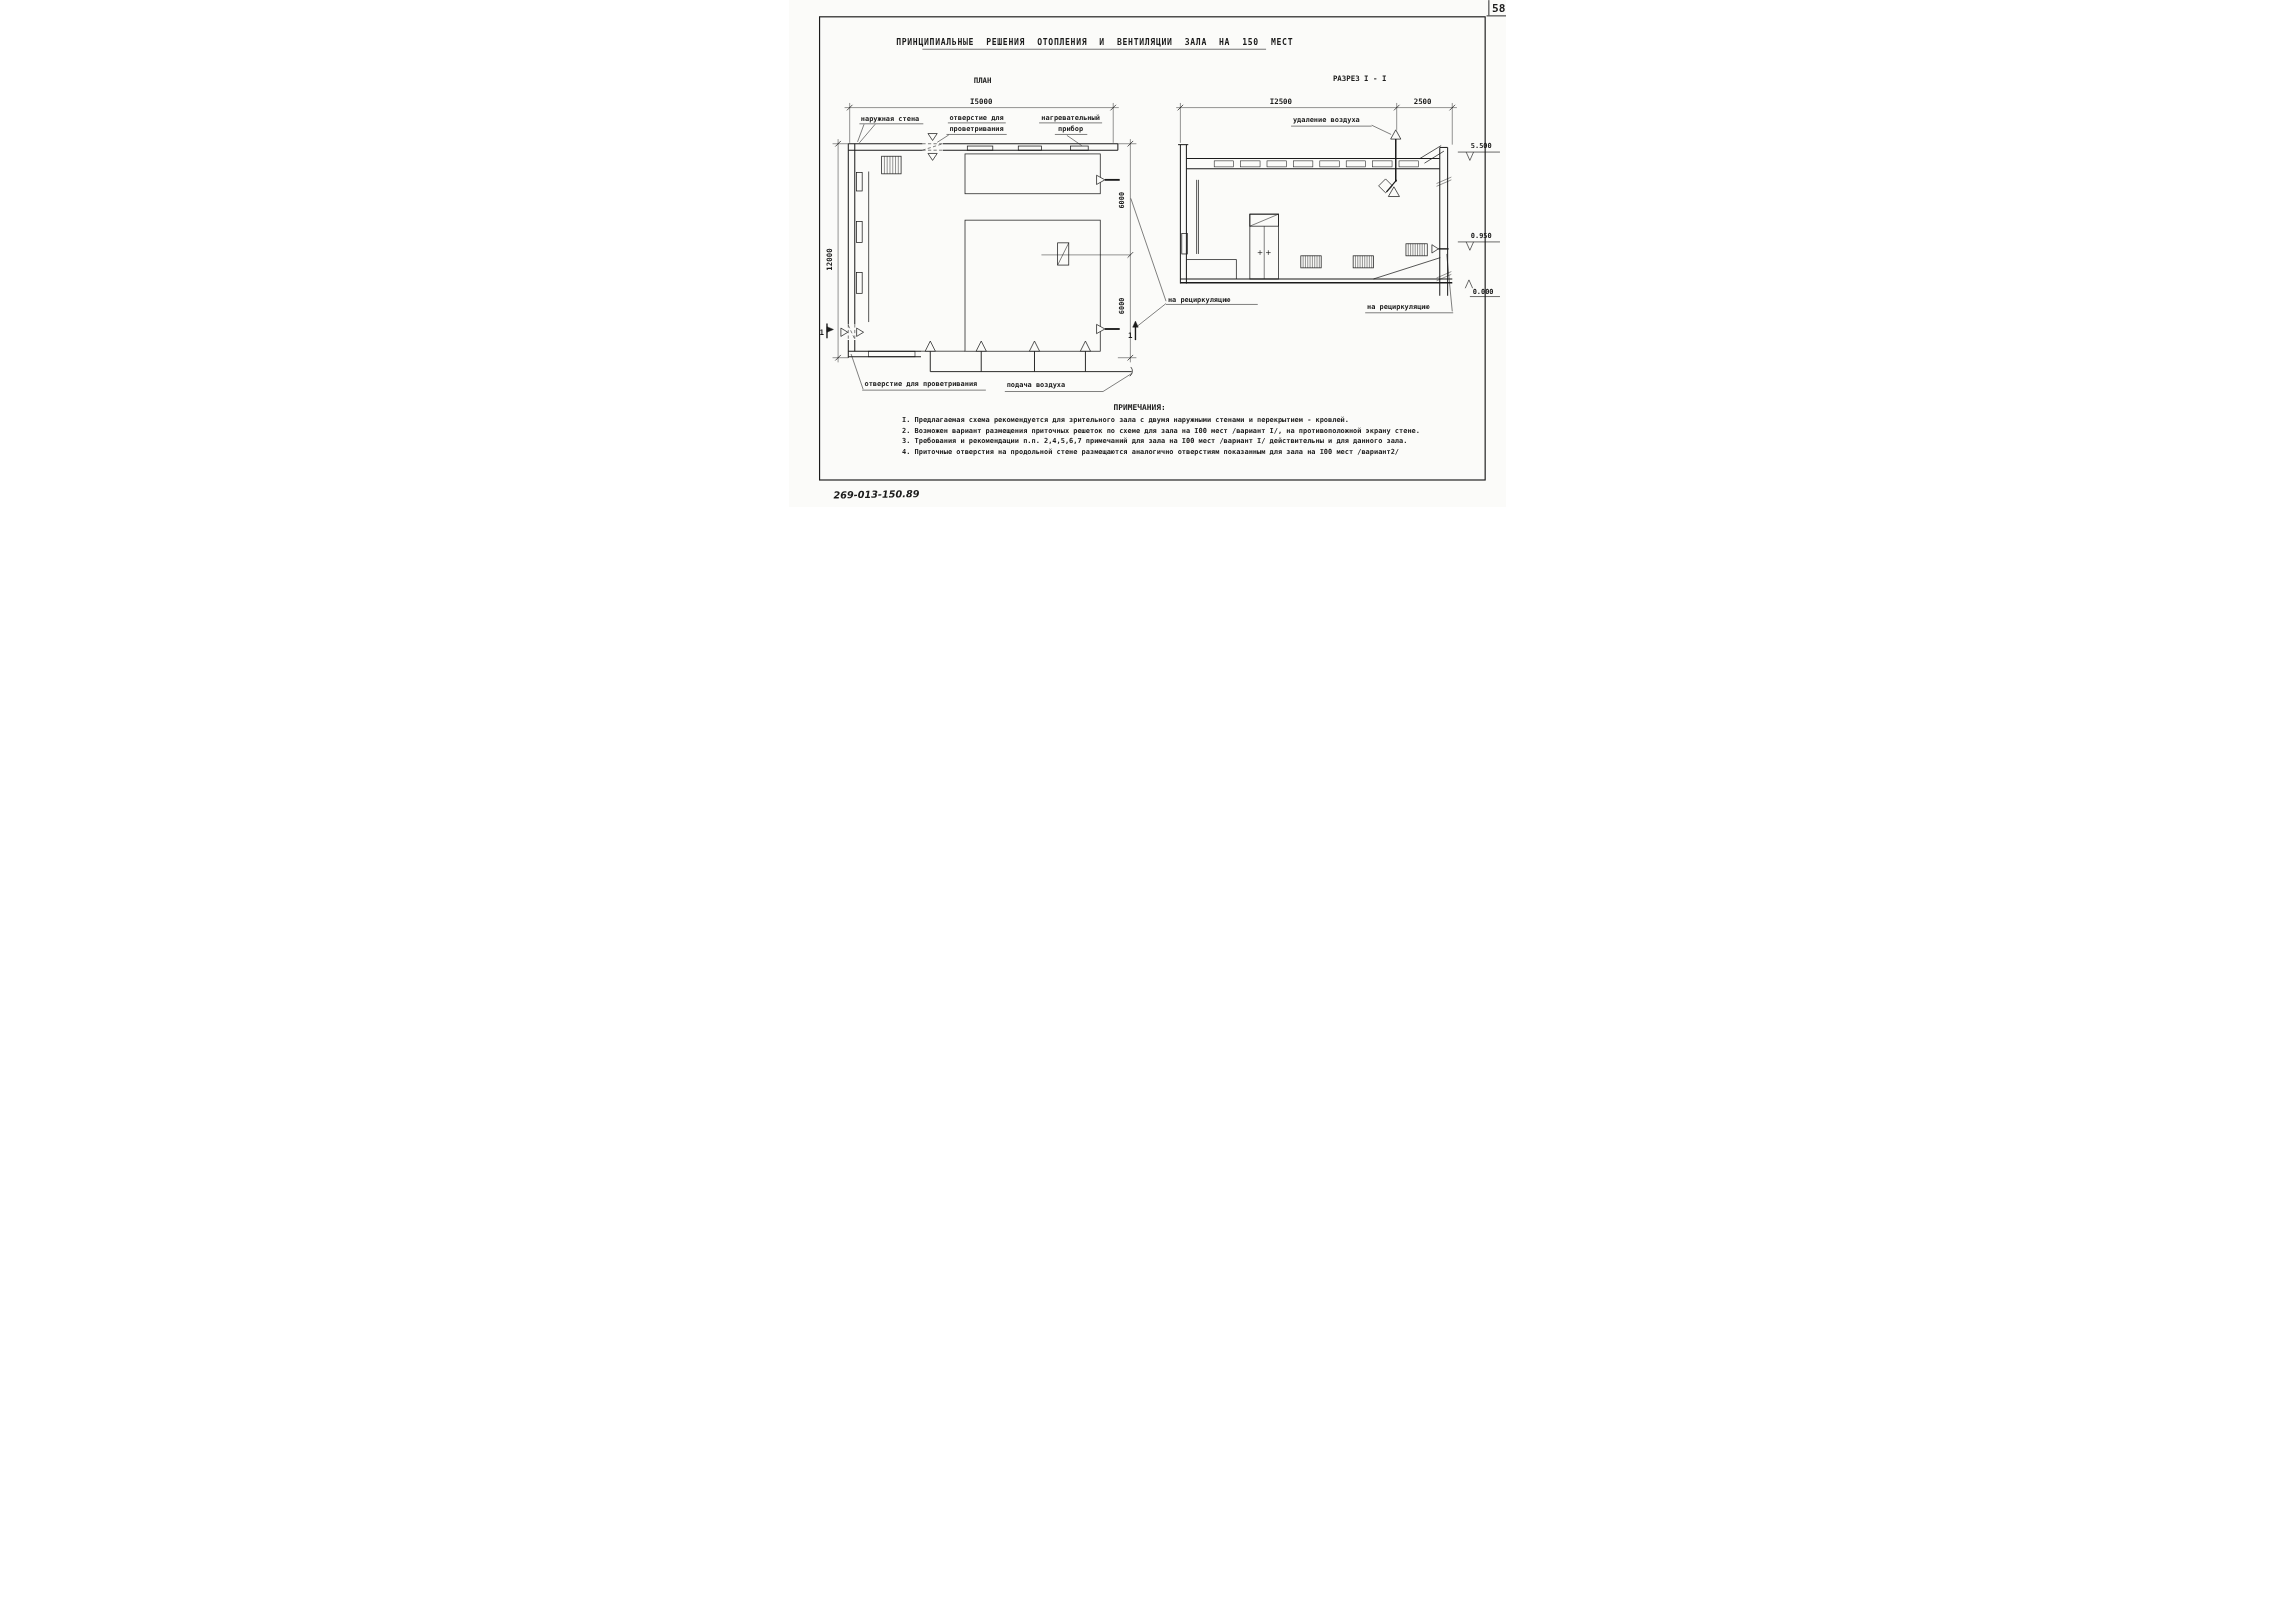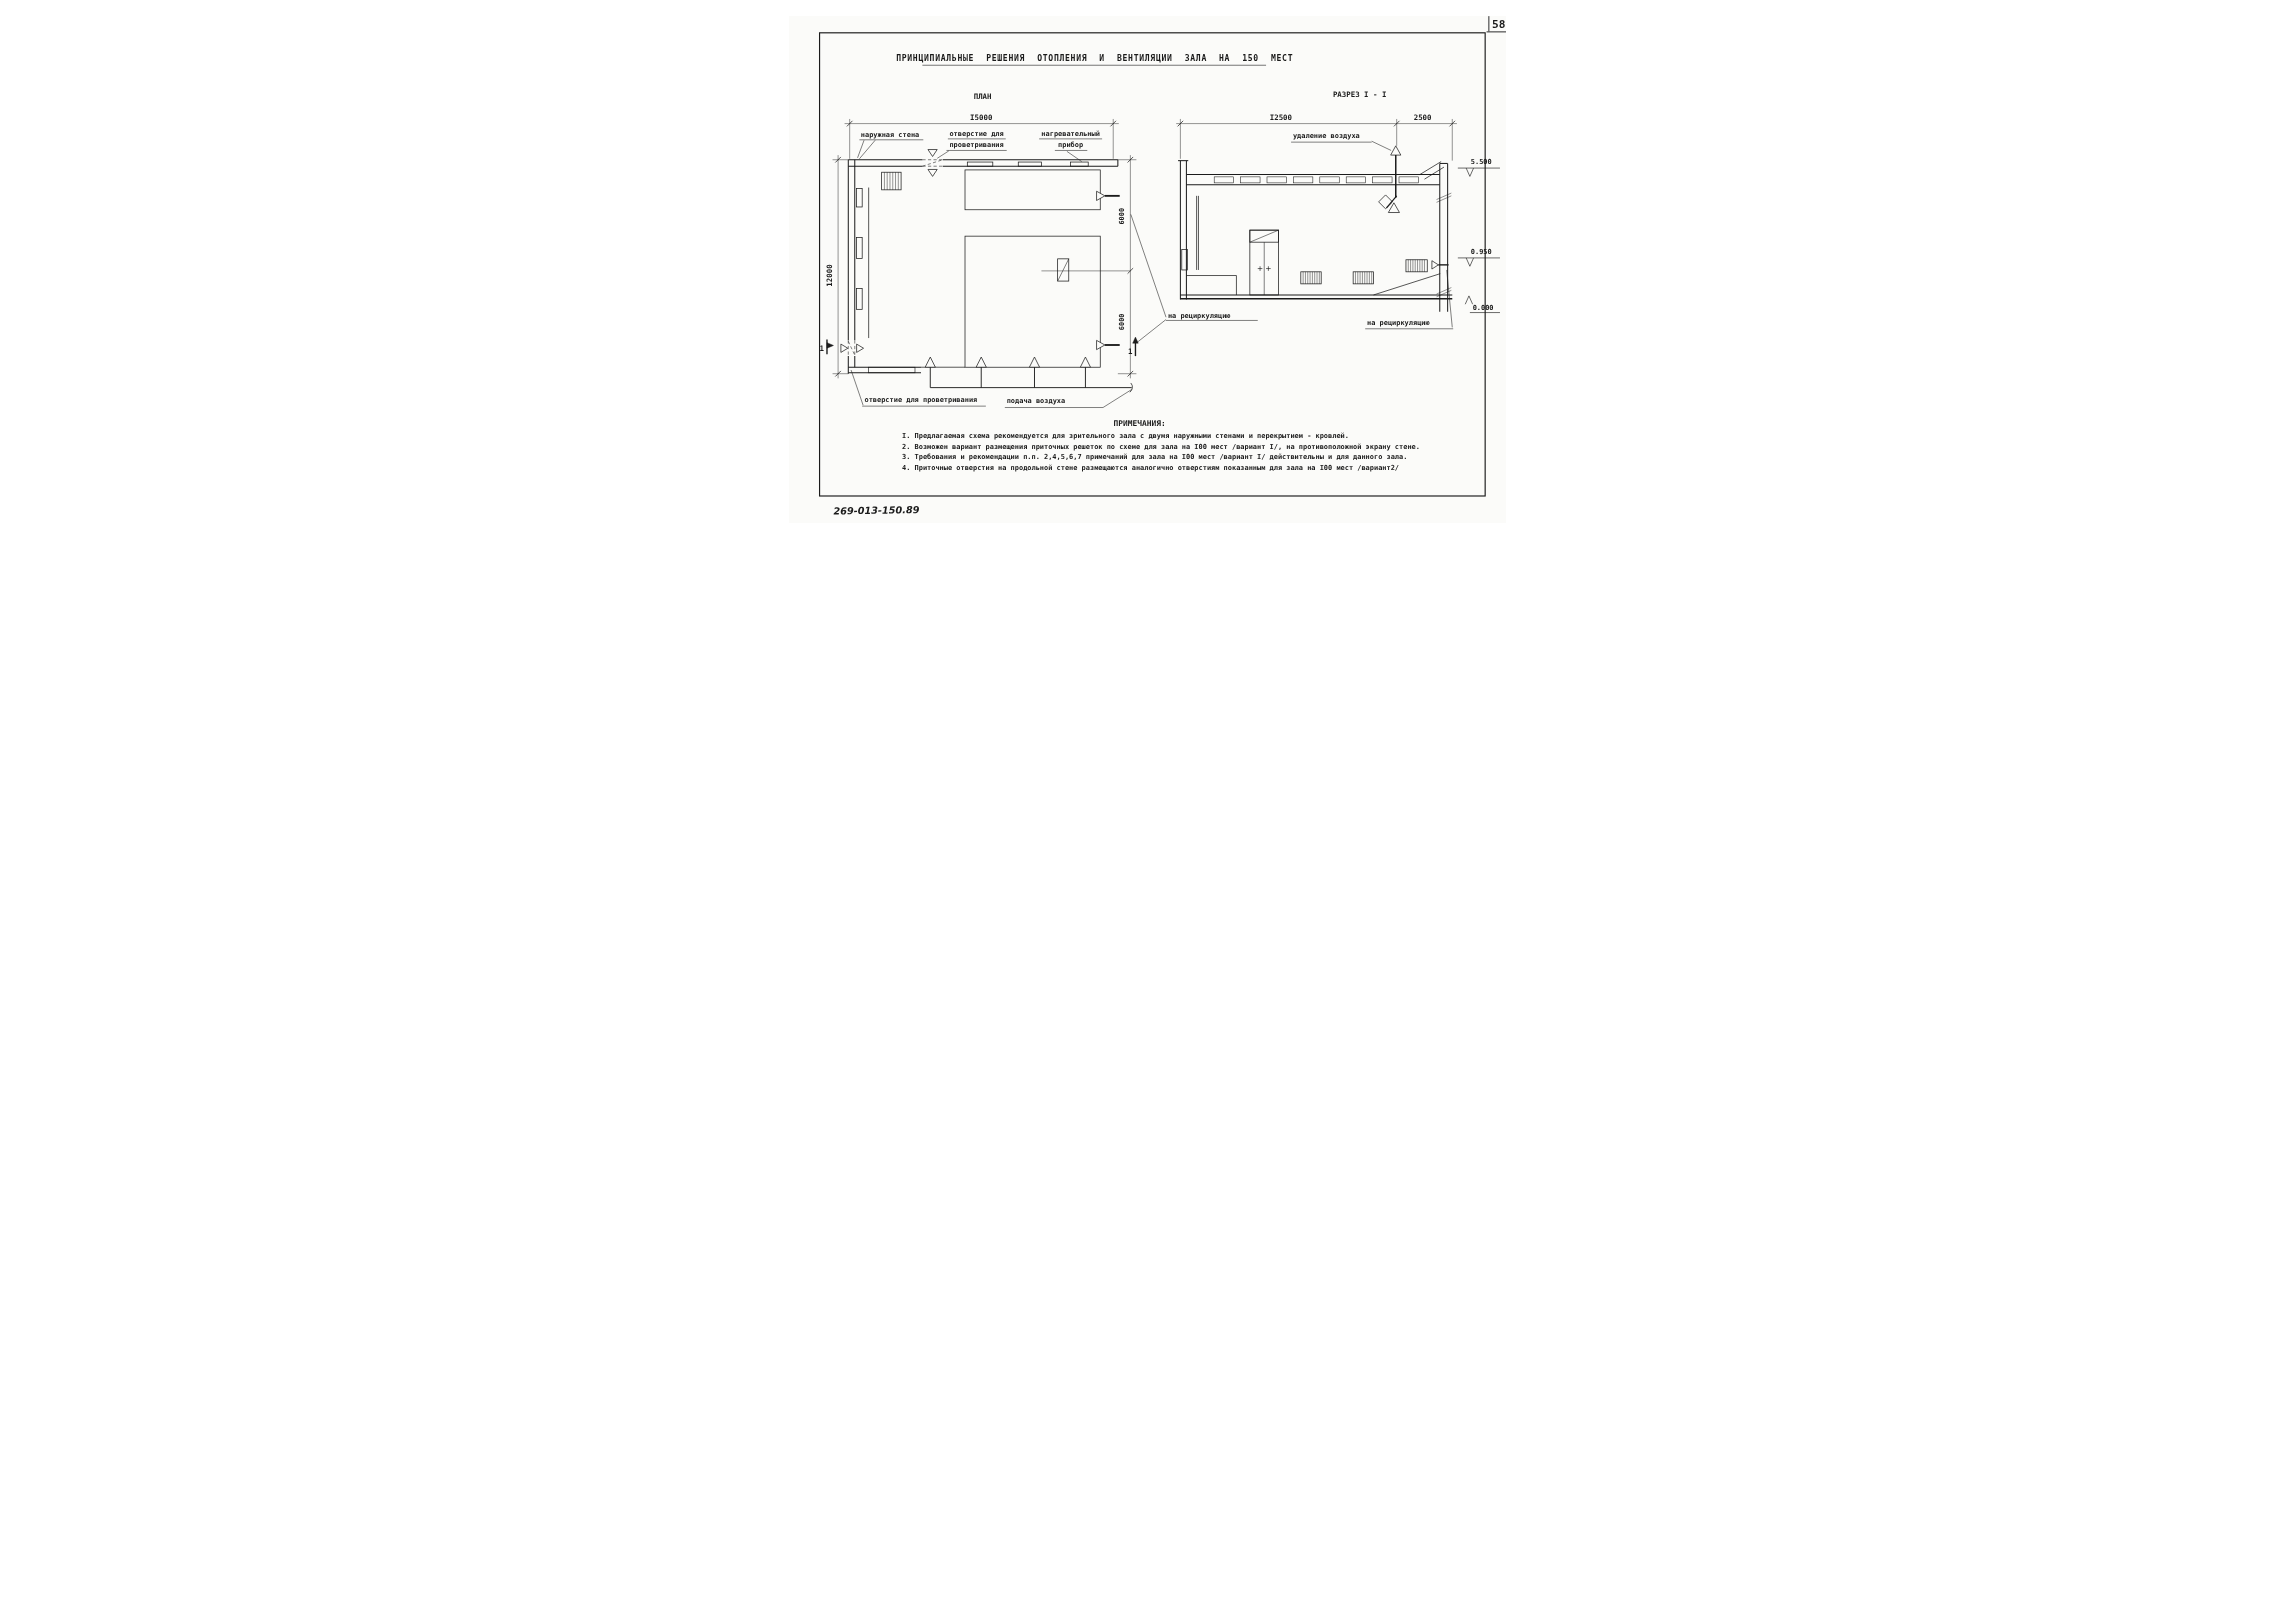--- a/index.html
+++ b/index.html
@@ -1,19 +1,19 @@
 <!DOCTYPE html>
 <html style="font-size:7.4px"><head>
 <meta charset="utf-8">
 <style>
   html,body{margin:0;padding:0;background:#ffffff;}
   .page{
     position:relative;
     width:717px;height:507px;
-    margin:16px auto;
+    margin:0 auto;
     background:#fbfbf9;
     font-family:"DejaVu Sans Mono", monospace;
     overflow:hidden;
   }
   svg{position:absolute;inset:0;}
   svg text{
     font-family:"DejaVu Sans Mono", monospace;
     font-weight:bold;
     fill:#1b1b1b;
   }

